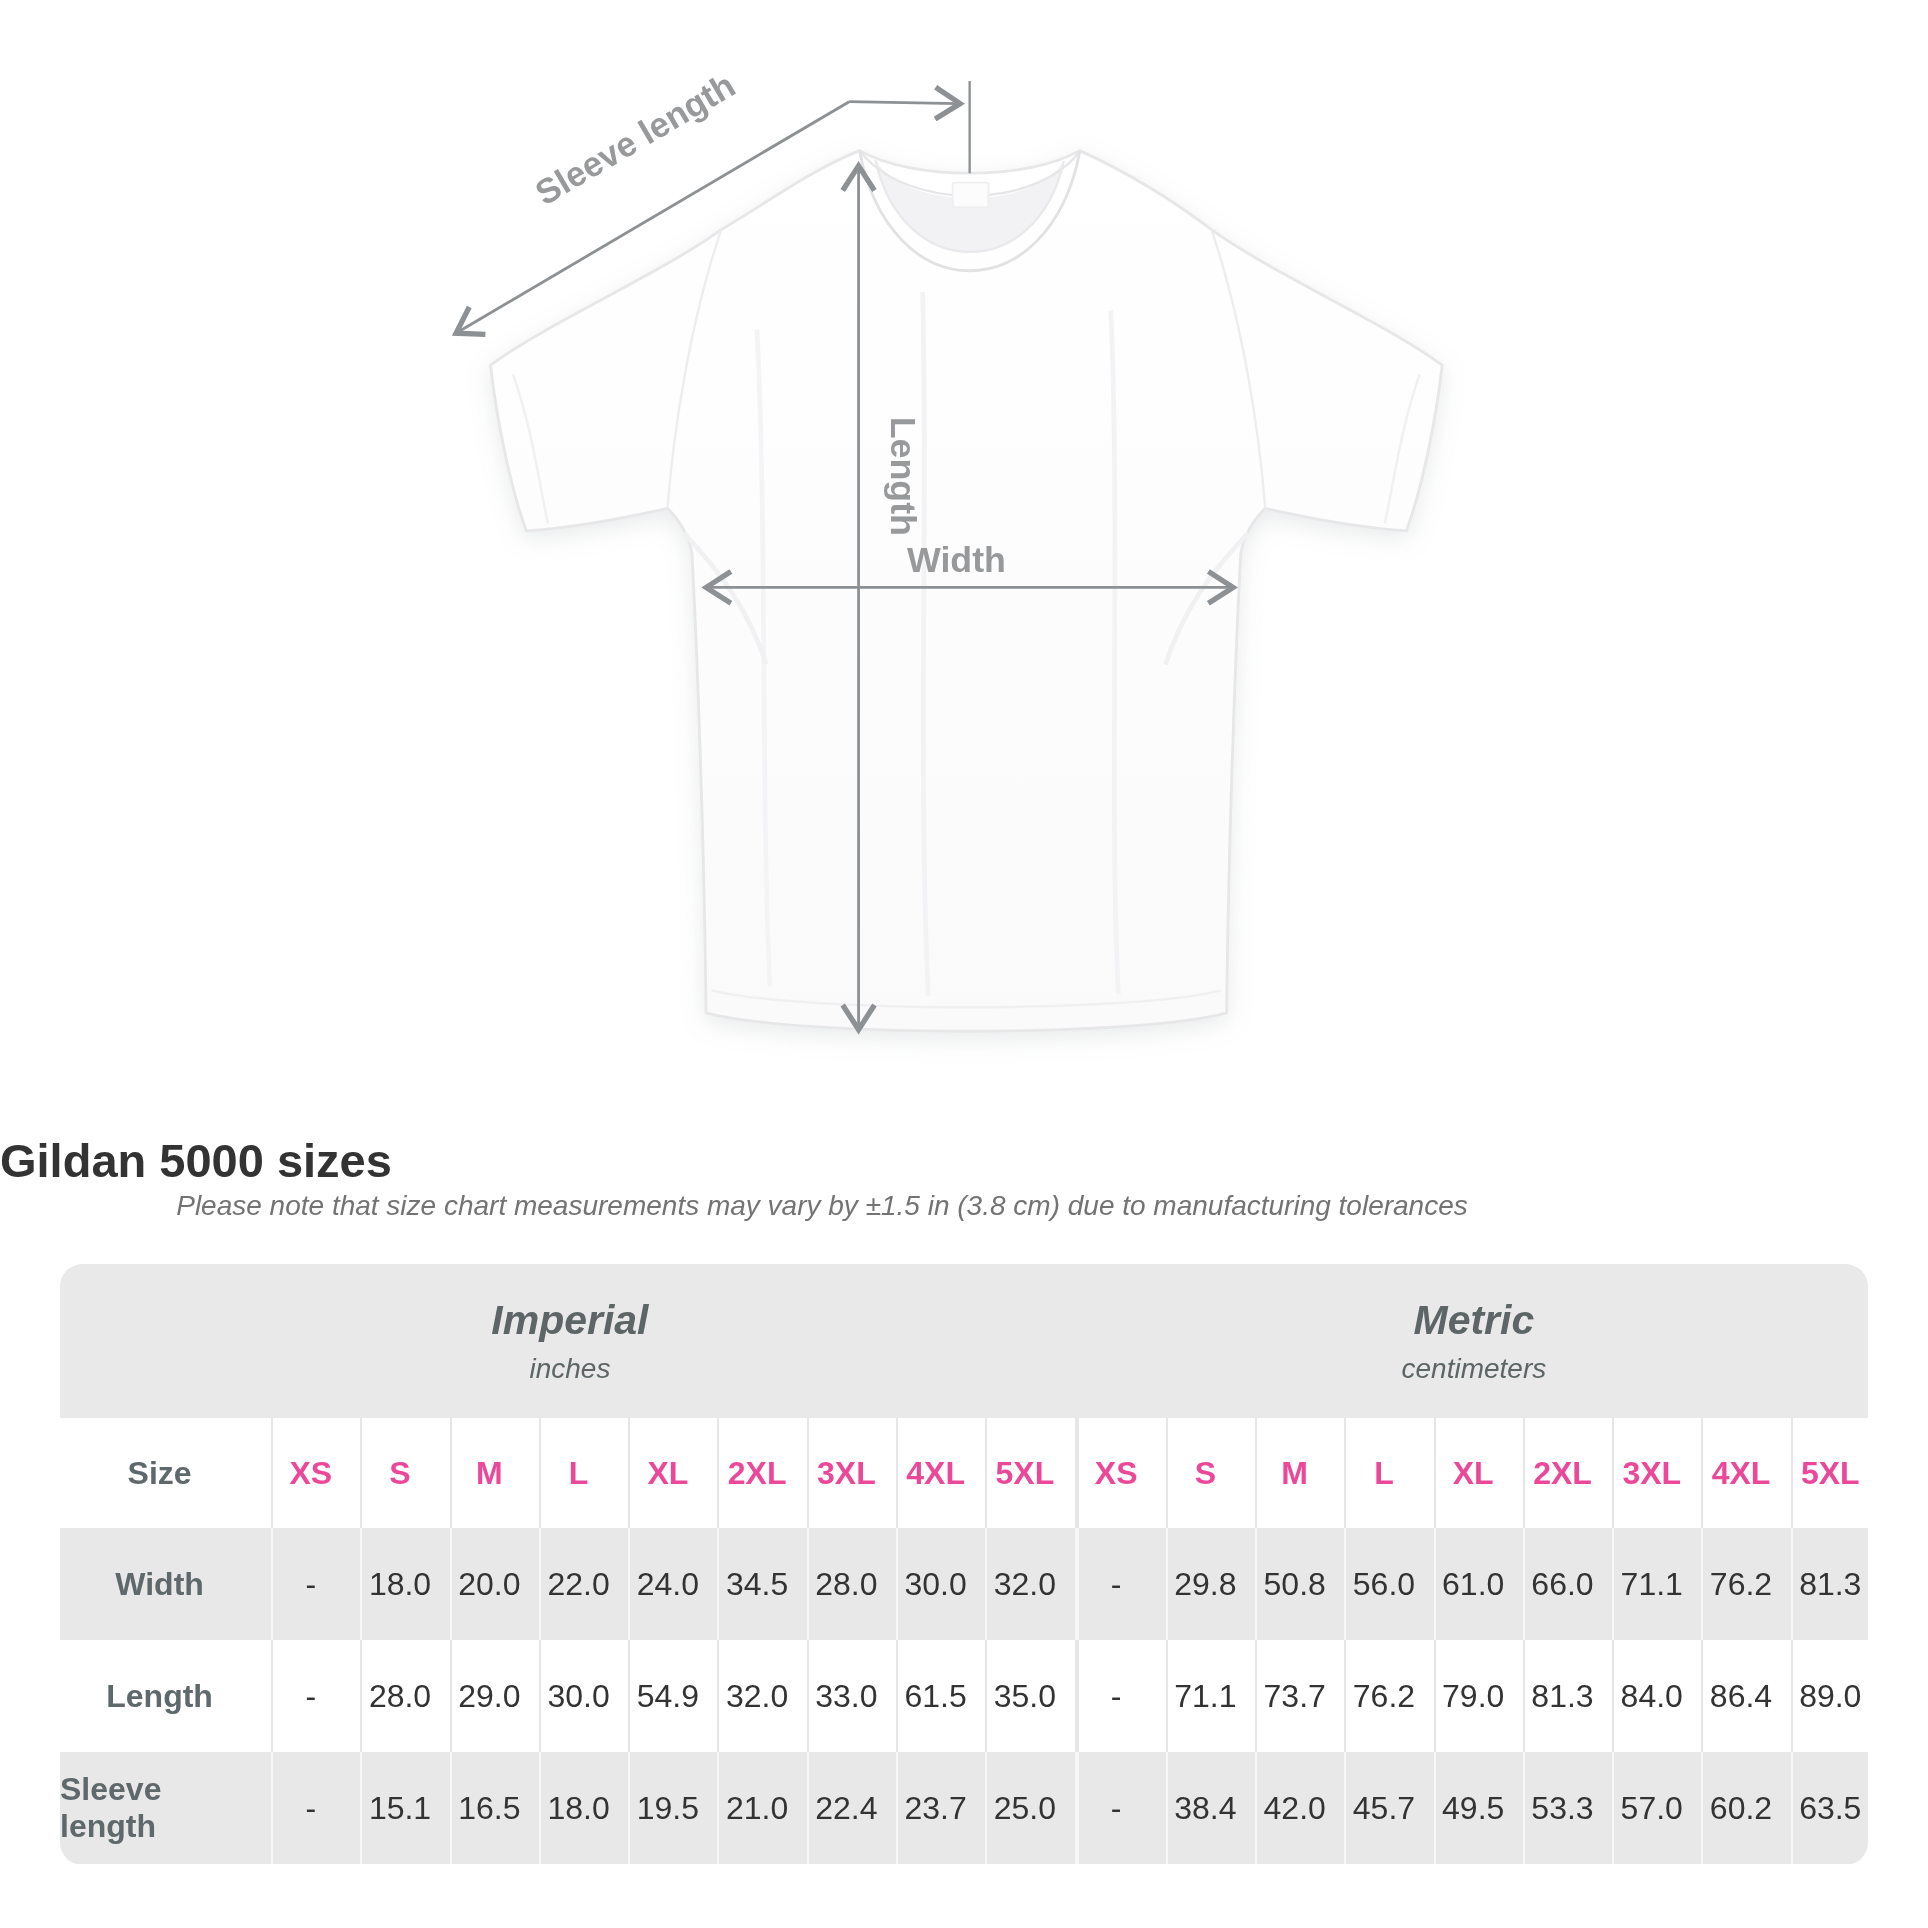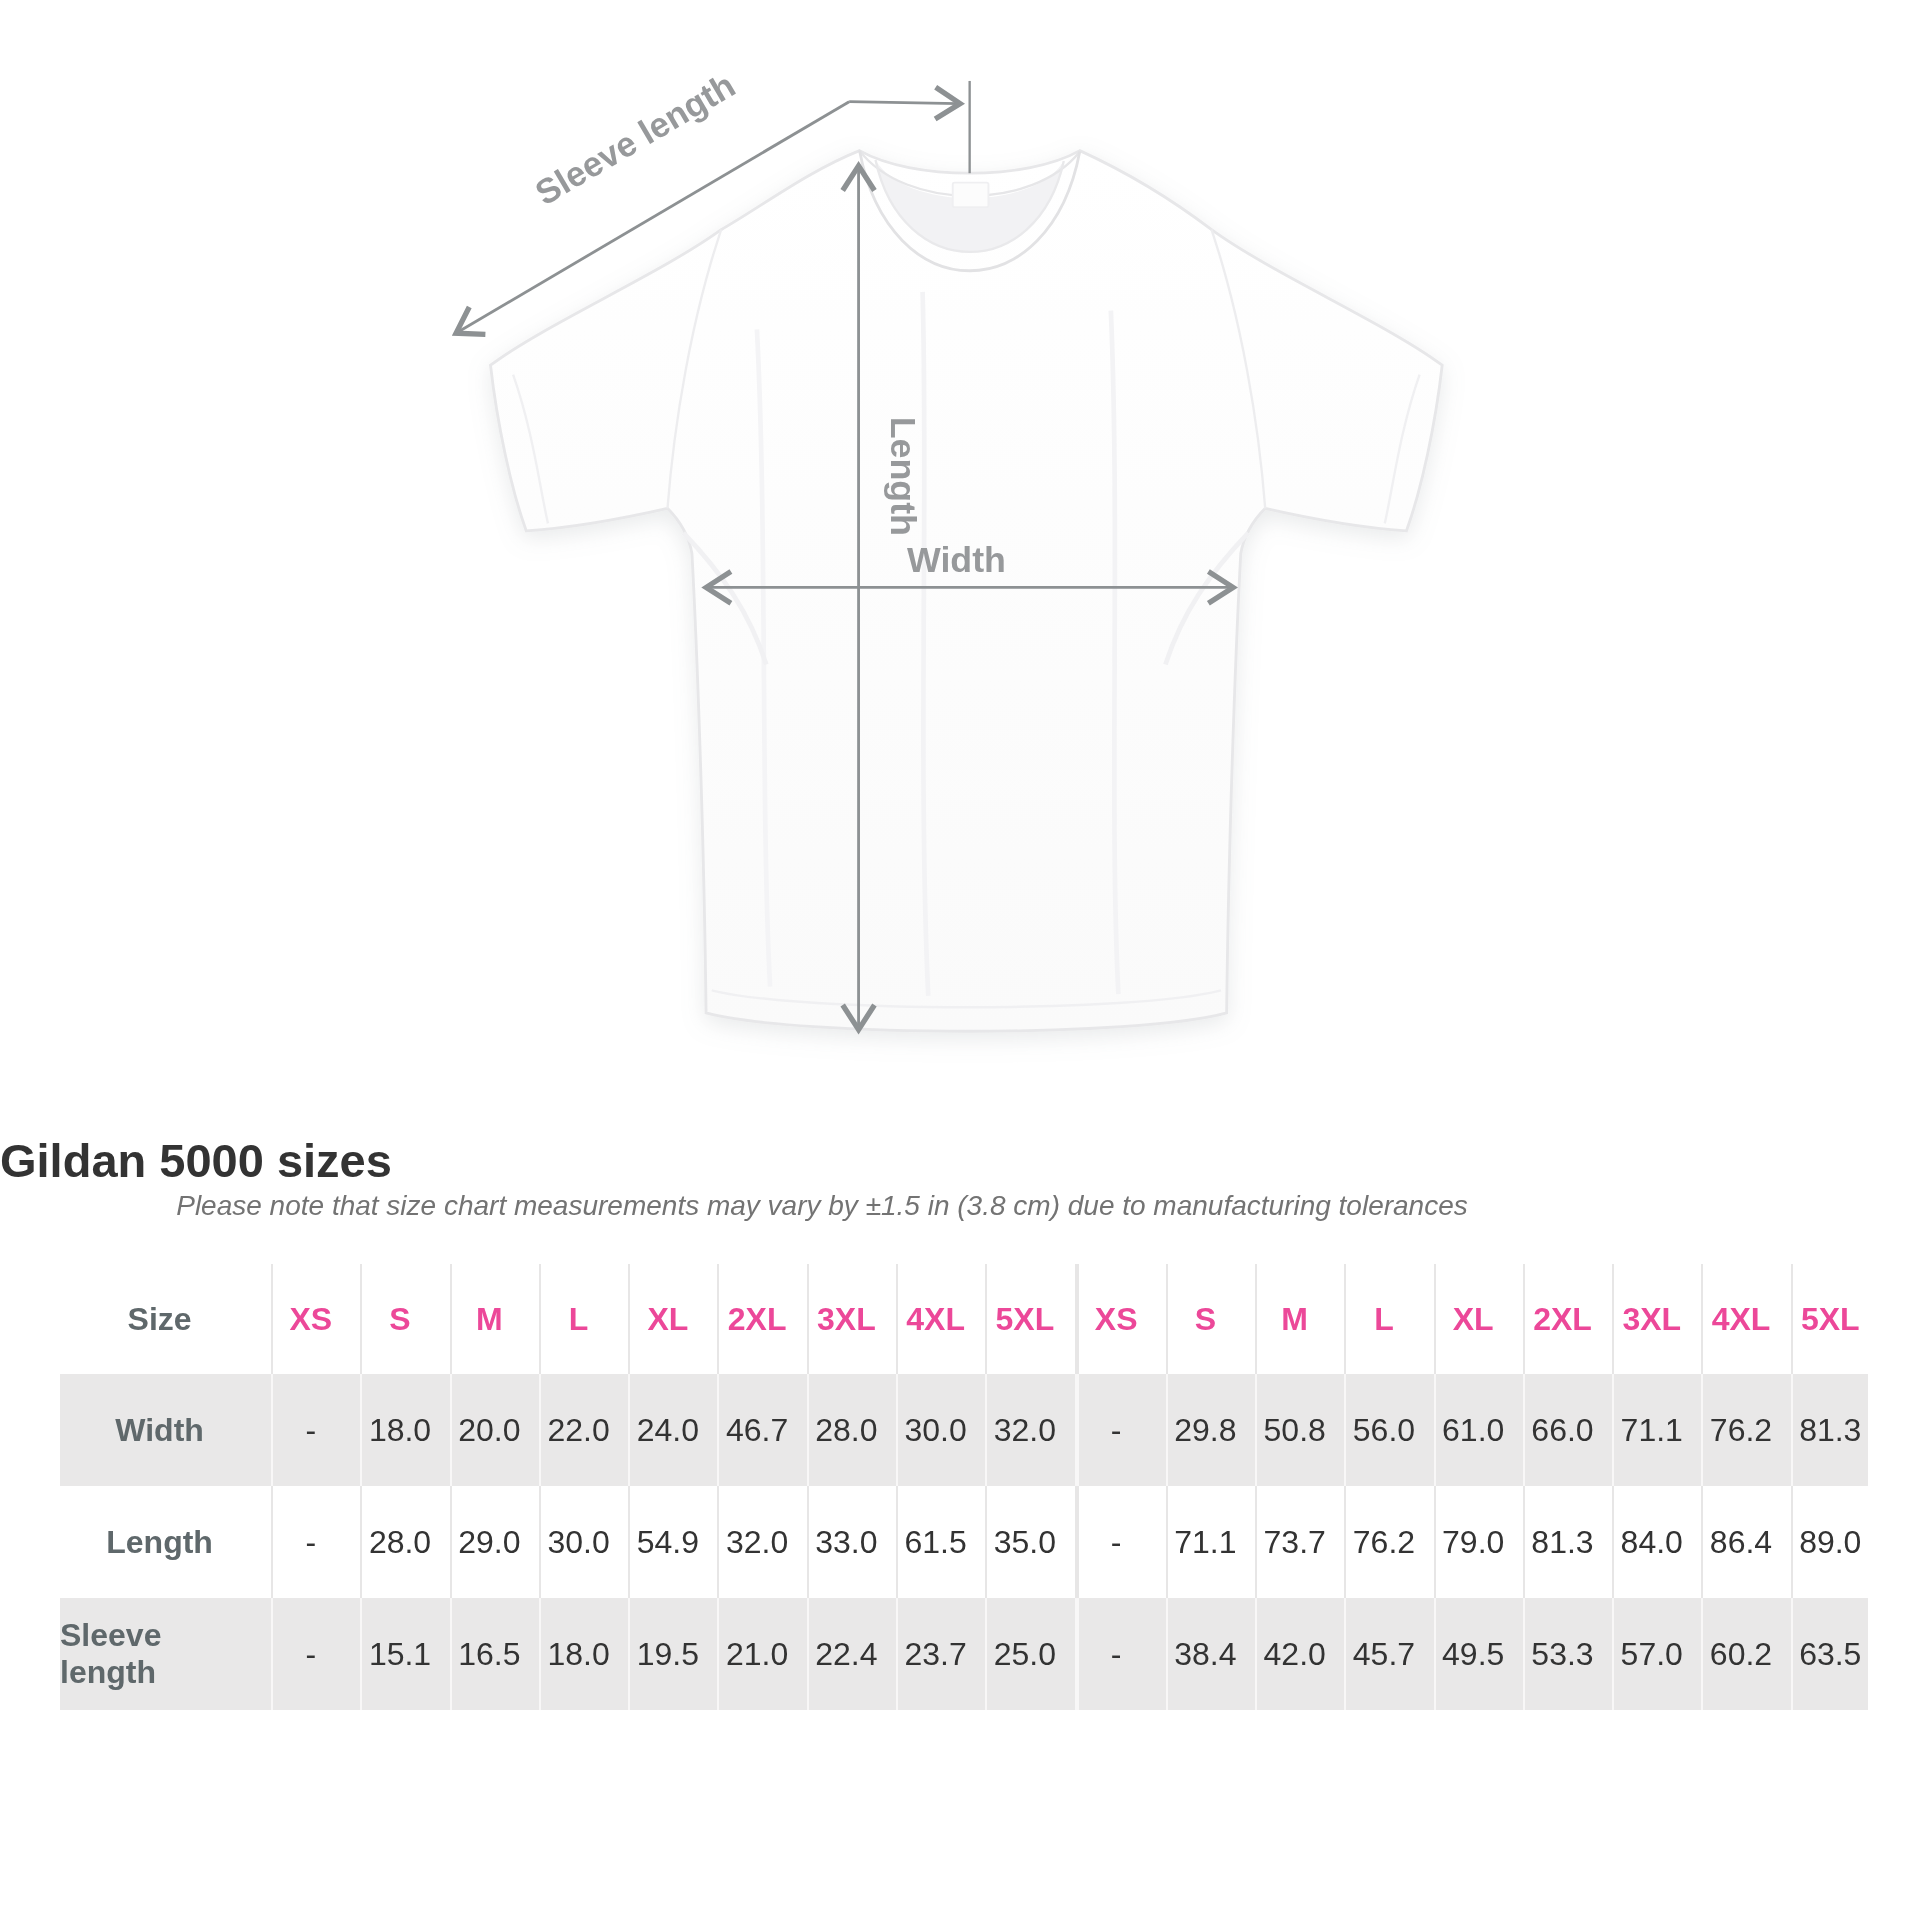--- a/index.html
+++ b/index.html
@@ -112,20 +112,30 @@
   <g>
     <path class="ann-line" d="M 752 624 L 1308 624" marker-start="url(#arr)" marker-end="url(#arr)"></path>
     <text class="ann-label" x="1016" y="608" font-size="38" text-anchor="middle">Width</text>
   </g>
 </svg>
 
 <div class="page-title">Gildan 5000 sizes</div>
 <div class="page-subtitle">Please note that size chart measurements may vary by ±1.5 in (3.8 cm) due to manufacturing tolerances</div>
 
 <div class="size-table">
+  <div class="band">
+    <div class="uhalf">
+      <div class="ulabel">Imperial</div>
+      <div class="usub">inches</div>
+    </div>
+    <div class="uhalf metric">
+      <div class="ulabel">Metric</div>
+      <div class="usub">centimeters</div>
+    </div>
+  </div>
   <div>
       <div class="trow head">
         <div class="lcell">Size</div>
         <div class="vcell">XS</div>
         <div class="vcell">S</div>
         <div class="vcell">M</div>
         <div class="vcell">L</div>
         <div class="vcell">XL</div>
         <div class="vcell">2XL</div>
         <div class="vcell">3XL</div>
@@ -141,21 +151,21 @@
         <div class="vcell">4XL</div>
         <div class="vcell">5XL</div>
       </div>
       <div class="trow gray">
         <div class="lcell">Width</div>
         <div class="vcell">-</div>
         <div class="vcell">18.0</div>
         <div class="vcell">20.0</div>
         <div class="vcell">22.0</div>
         <div class="vcell">24.0</div>
-        <div class="vcell">46.7</div>
+        <div class="vcell">34.5</div>
         <div class="vcell">28.0</div>
         <div class="vcell">30.0</div>
         <div class="vcell">32.0</div>
         <div class="vcell mfirst">-</div>
         <div class="vcell">29.8</div>
         <div class="vcell">50.8</div>
         <div class="vcell">56.0</div>
         <div class="vcell">61.0</div>
         <div class="vcell">66.0</div>
         <div class="vcell">71.1</div>

